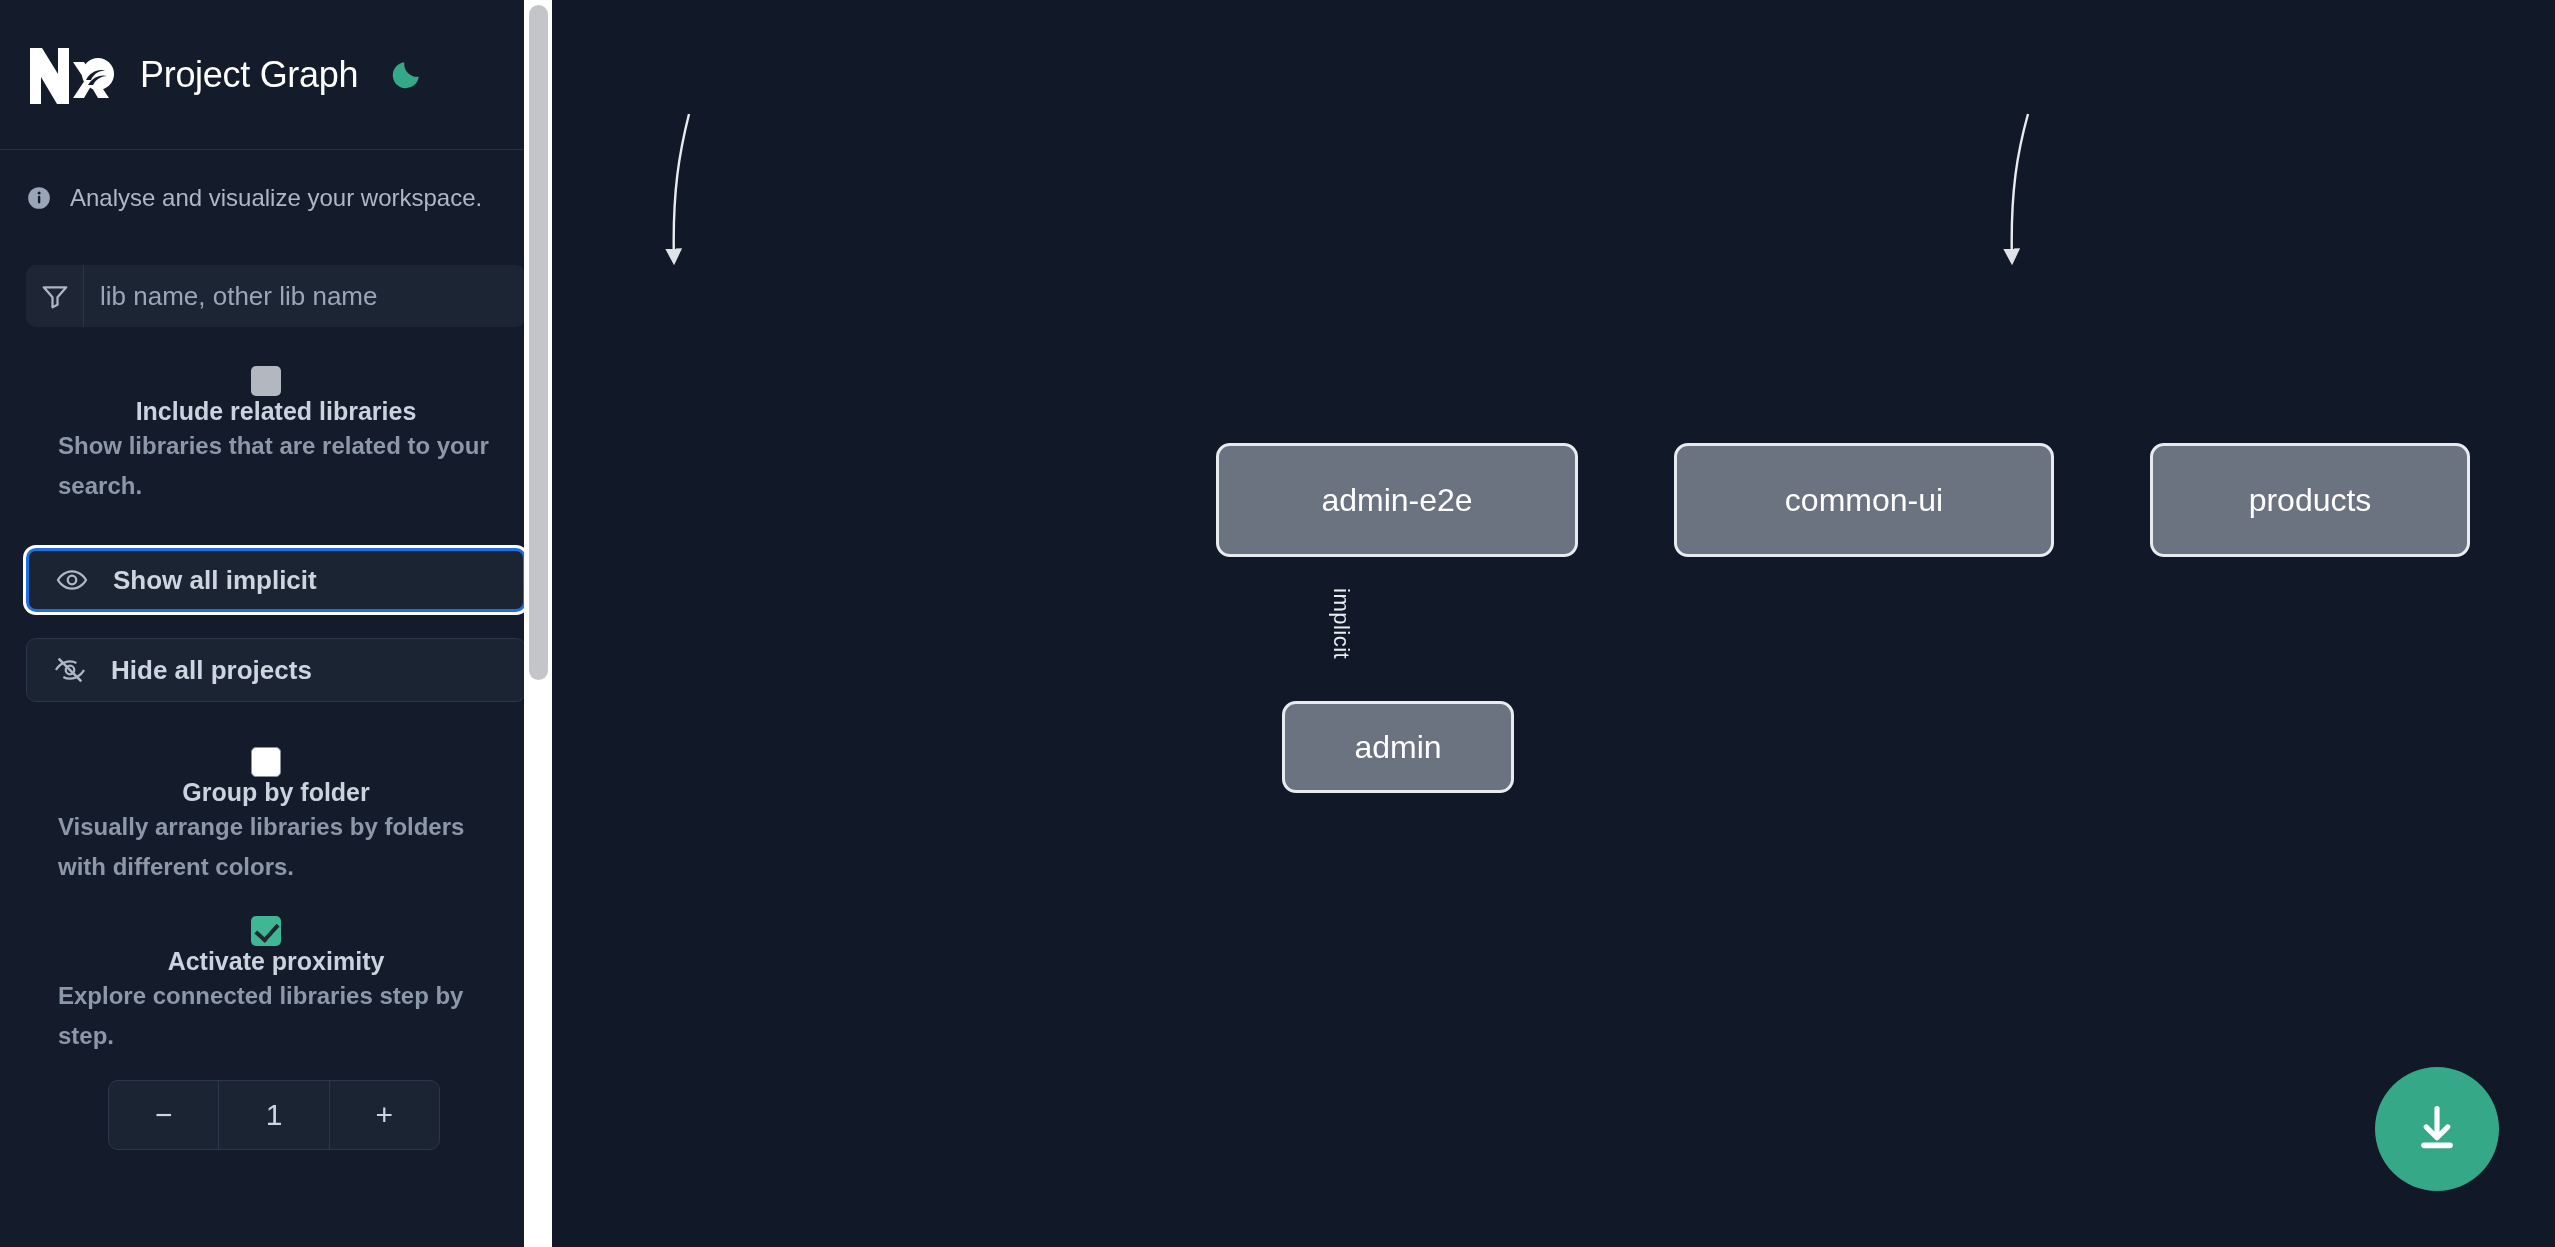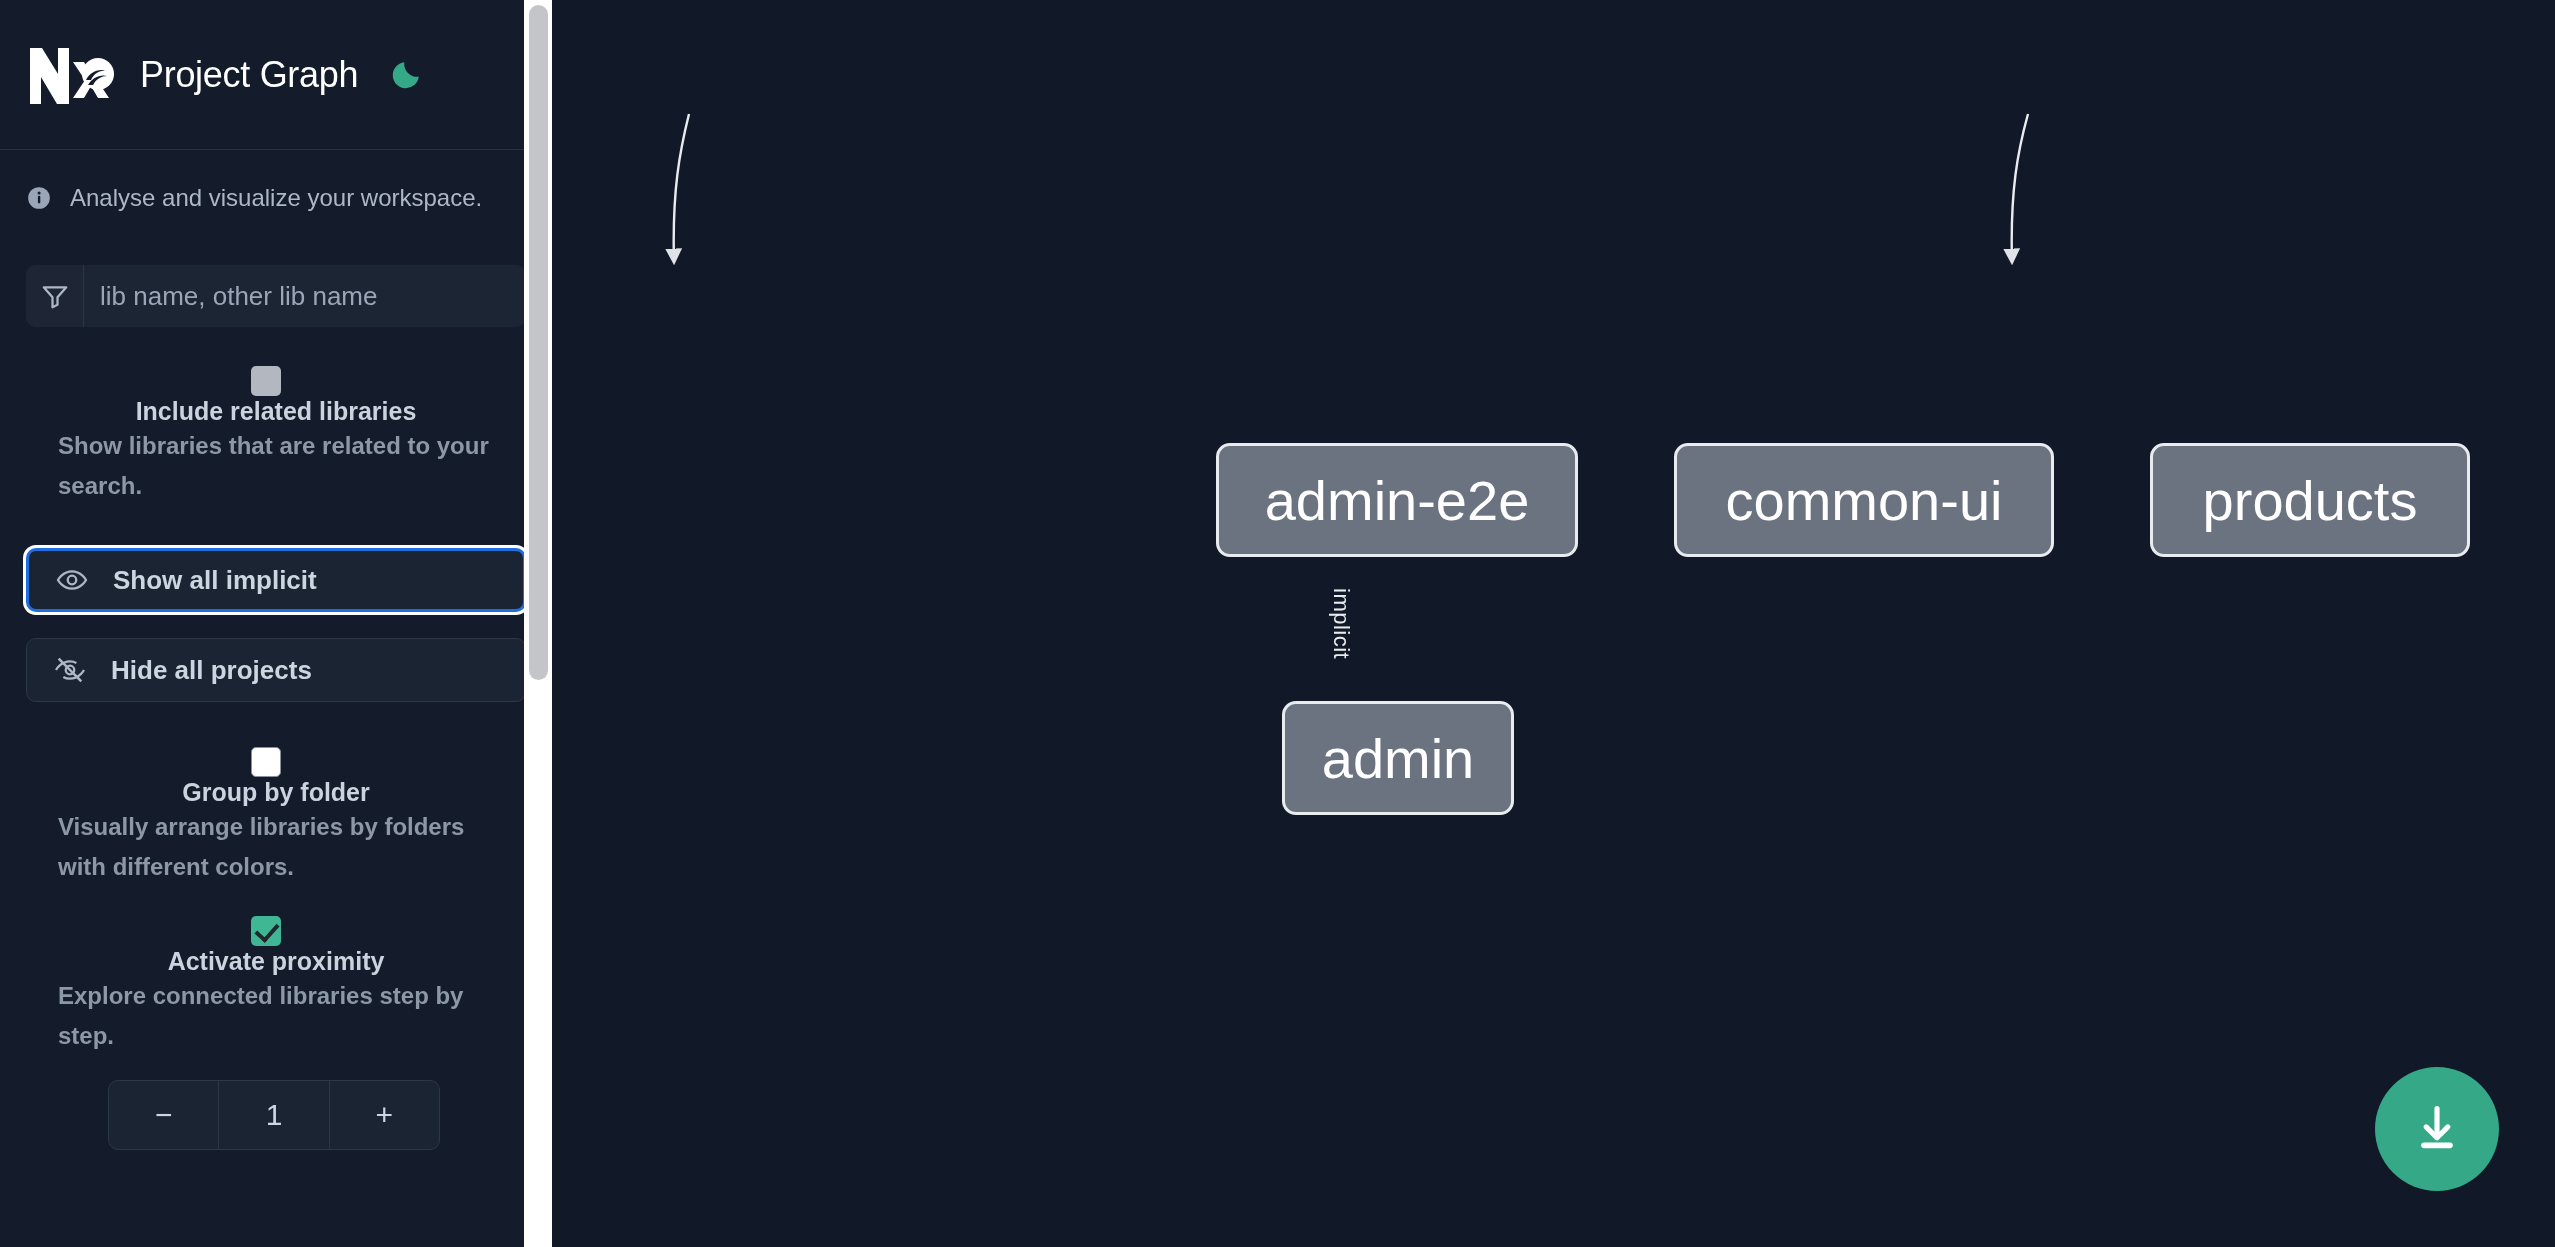--- a/index.html
+++ b/index.html
@@ -230,21 +230,21 @@
 
   .node {
     position: absolute;
     background: #6b7280;
     border: 3px solid #e9ecef;
     border-radius: 14px;
     display: flex;
     align-items: center;
     justify-content: center;
     color: #ffffff;
-    font-size: 56px;
+    font-size: 32px;
     font-weight: 400;
     white-space: nowrap;
     cursor: pointer;
   }
 
   .edge-svg {
     position: absolute;
     left: 0; top: 0;
     width: 100%; height: 100%;
     pointer-events: none;
@@ -387,21 +387,21 @@
       <path d="M137 114 C 128 150, 120 190, 122 262" fill="none" stroke="#e9ecef" stroke-width="2.4" marker-end="url(#arrow)"></path>
       <path d="M1476 114 C 1466 150, 1458 190, 1460 262" fill="none" stroke="#e9ecef" stroke-width="2.4" marker-end="url(#arrow)"></path>
     </svg>
 
     <div class="edge-label" style="left:776px; top:588px;">implicit</div>
 
     <div class="node" style="left:664px;  top:443px; width:362px; height:114px;">admin-e2e</div>
     <div class="node" style="left:1598px; top:443px; width:320px; height:114px;">products</div>
     <div class="node" style="left:1122px; top:443px; width:380px; height:114px;">common-ui</div>
 
-    <div class="node" style="left:730px;  top:701px; width:232px; height:114px;">admin</div>
+    <div class="node" style="left:730px;  top:701px; width:232px; height:92px;">admin</div>
 
     <button class="fab">
       <span>
         <svg viewBox="0 0 24 24" width="52" height="52" aria-hidden="true">
           <line x1="12" y1="3" x2="12" y2="16" stroke="#ffffff" stroke-width="2.4" stroke-linecap="round"></line>
           <path d="M7 11.5 L12 16.5 L17 11.5" fill="none" stroke="#ffffff" stroke-width="2.4" stroke-linecap="round" stroke-linejoin="round"></path>
           <line x1="6" y1="20" x2="18" y2="20" stroke="#ffffff" stroke-width="2.6" stroke-linecap="round"></line>
         </svg>
       </span>
     </button>

